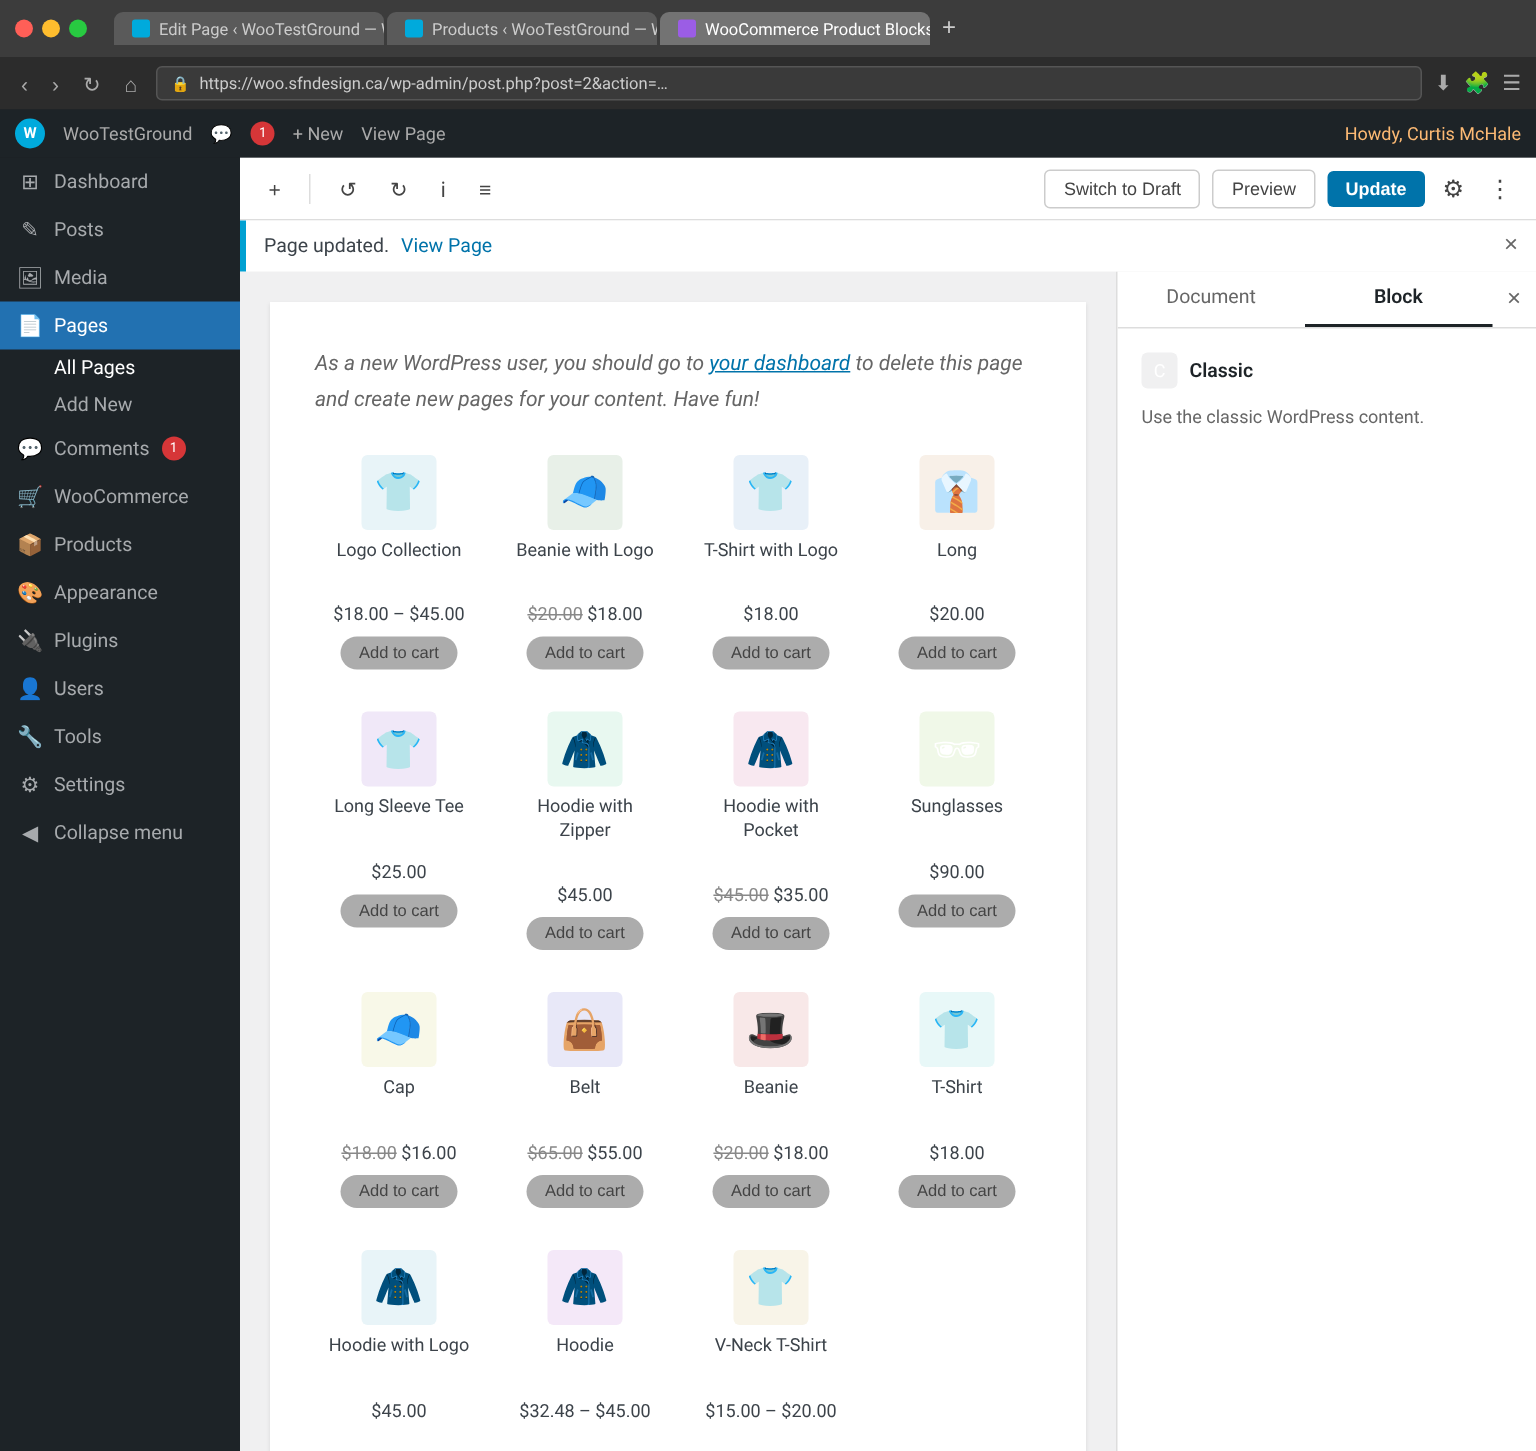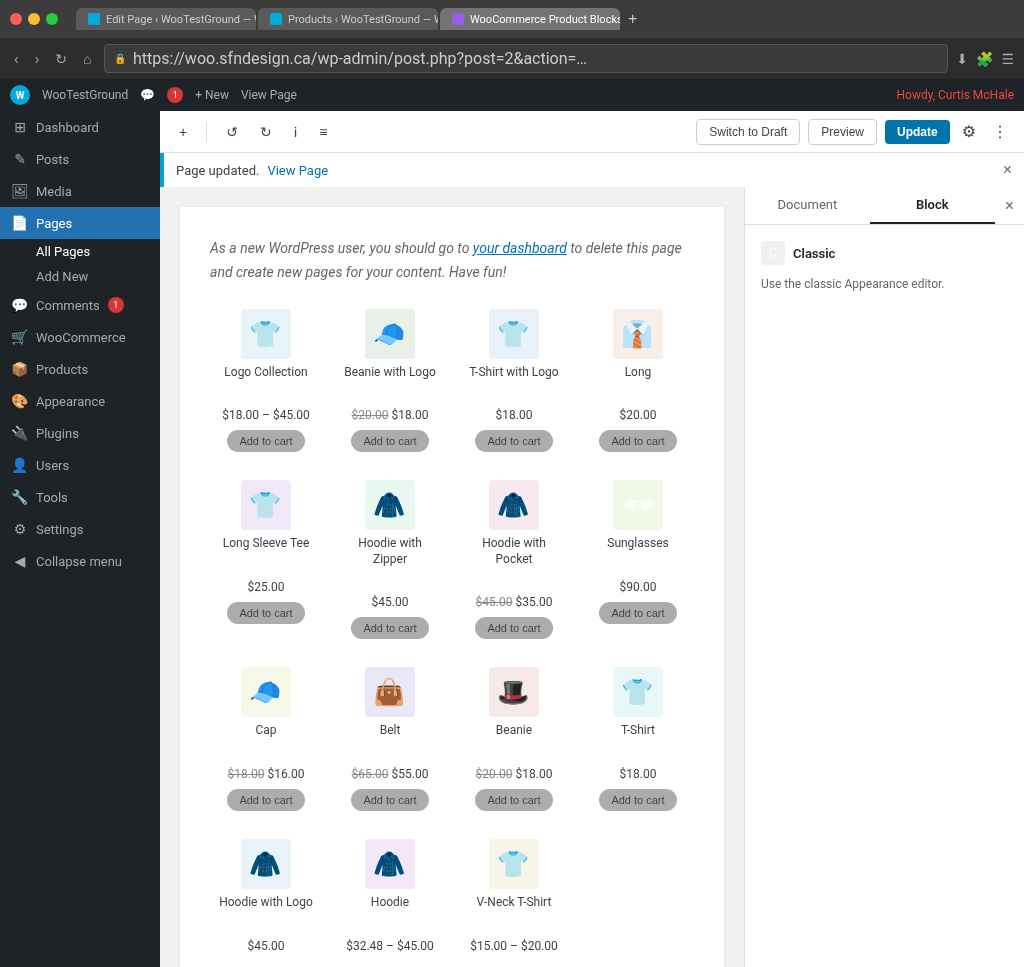--- a/index.html
+++ b/index.html
@@ -14,30 +14,30 @@
     .tl-green { background: #28ca41; }
     .browser-tabs { display: flex; gap: 2px; flex: 1; margin-left: 10px; }
     .browser-tab { background: #5a5a5a; padding: 4px 12px; border-radius: 6px 6px 0 0; font-size: 11px; color: #ccc; display: flex; align-items: center; gap: 6px; max-width: 180px; overflow: hidden; white-space: nowrap; text-overflow: ellipsis; }
     .browser-tab.active { background: #737373; color: #fff; text-align: center; }
     .browser-tab .wp-favicon { width: 12px; height: 12px; background: #00aadc; border-radius: 2px; display: inline-block; flex-shrink: 0; }
     .new-tab-btn { background: none; border: none; color: #ccc; font-size: 16px; cursor: pointer; padding: 2px 6px; }
     .address-bar-row { background: #2c2c2c; padding: 6px 10px; display: flex; align-items: center; gap: 8px; }
     .nav-btn { background: none; border: none; color: #aaa; font-size: 14px; cursor: pointer; padding: 2px 4px; }
     .address-bar { flex: 1; background: #3a3a3a; border: 1px solid #555; border-radius: 4px; padding: 4px 10px; color: #ccc; font-size: 11px; display: flex; align-items: center; gap: 6px; }
     .address-lock { color: #aaa; font-size: 10px; }
-    .address-text { color: #ccc; font-size: 16px; }
+    .address-text { color: #ccc; font-size: 11px; }
     .browser-actions { display: flex; gap: 8px; color: #aaa; font-size: 14px; }
 
     
     .wp-layout { display: flex; flex-direction: column; height: calc(100vh - 60px); }
     .wp-admin-bar { background: #1d2327; height: 32px; display: flex; align-items: center; padding: 0 10px; gap: 12px; font-size: 12px; }
     .wp-logo { background: #00aadc; width: 20px; height: 20px; border-radius: 50%; display: flex; align-items: center; justify-content: center; font-size: 10px; font-weight: bold; }
     .site-name { color: #aaa; font-size: 12px; }
     .admin-bar-items { display: flex; gap: 12px; align-items: center; color: #aaa; font-size: 12px; }
-    .admin-bar-right { margin-left: auto; color: #ef4444; font-size: 12px; }
+    .admin-bar-right { margin-left: auto; color: #fdba74; font-size: 12px; }
     .comment-badge { background: #d63638; color: #fff; border-radius: 50%; width: 16px; height: 16px; display: flex; align-items: center; justify-content: center; font-size: 9px; }
 
     .wp-body { display: flex; flex: 1; overflow: hidden; }
 
     
     .sidebar { width: 160px; background: #1d2327; color: #a7aaad; font-size: 13px; overflow-y: auto; flex-shrink: 0; }
     .sidebar-item { display: flex; align-items: center; gap: 8px; padding: 8px 12px; cursor: pointer; color: #a7aaad; text-decoration: none; }
     .sidebar-item:hover, .sidebar-item.active { background: #2c3338; color: #fff; }
     .sidebar-item.active { background: #2271b1; color: #fff; }
     .sidebar-icon { width: 16px; height: 16px; display: flex; align-items: center; justify-content: center; font-size: 14px; flex-shrink: 0; }
@@ -399,20 +399,20 @@
             <button class="panel-close">×</button>
           </div>
           <div class="panel-content">
             <div class="classic-block">
               <div class="classic-block-header">
                 <div class="classic-icon">
                   <span>C</span>
                 </div>
                 <span class="classic-title">Classic</span>
               </div>
-              <p class="classic-desc">Use the classic Appearance editor.</p>
+              <p class="classic-desc">Use the classic WordPress content.</p>
             </div>
           </div>
         </div>
       </div>
     </div>
   </div>
 </div>
 
 </body></html>

